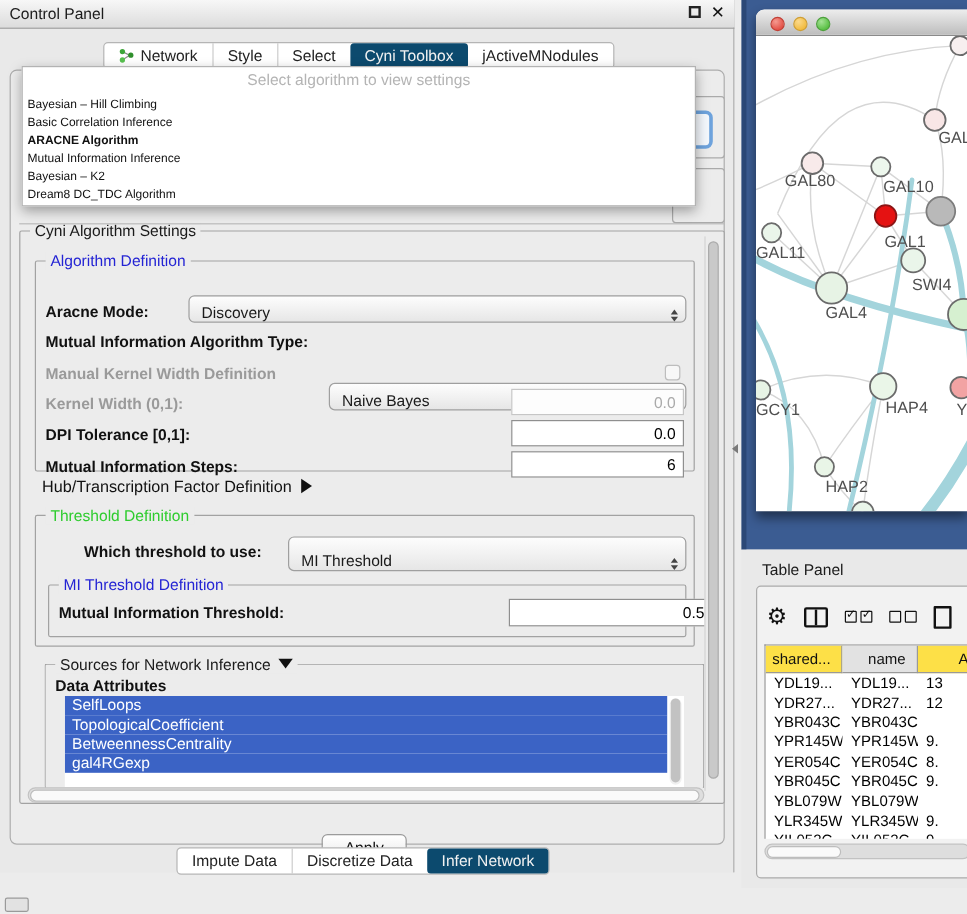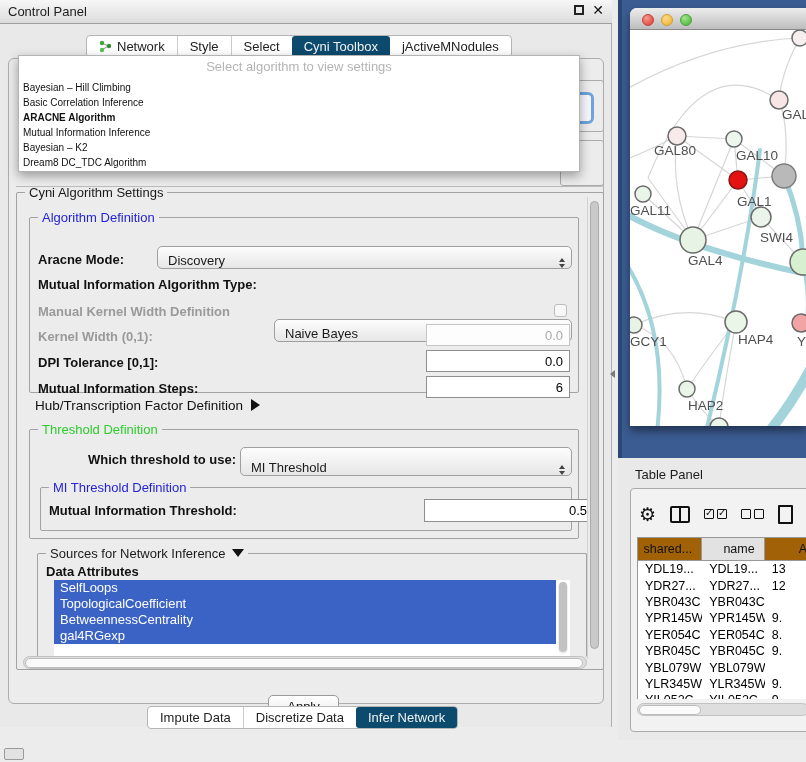--- a/index.html
+++ b/index.html
@@ -95,21 +95,21 @@
   .col-icon { width:20px; height:17px; border:2px solid #111; border-radius:2px; position:relative; }
   .col-icon:before { content:""; position:absolute; left:7px; top:0; width:2px; height:13px; background:#111; }
   .cb-pair { display:flex; gap:3px; }
   .cb-sm { width:10px; height:10px; border:1.5px solid #111; border-radius:1px; position:relative; }
   .cb-sm.checked:before { content:"✓"; position:absolute; left:0px; top:-3px; font-size:10px; font-weight:bold; color:#111; }
   .page-icon { width:15px; height:19px; border:2px solid #111; border-radius:1px; }
 
   #tp-table { left:6px; top:48px; width:180px; height:162px; overflow:hidden; border-top:1px solid #999; border-left:1px solid #999; background:#fff; }
   .th-row { display:flex; height:23px; }
   .th-cell { border-right:1px solid #999; border-bottom:1px solid #999; display:flex; align-items:center; justify-content:flex-end; padding-right:9px; font-size:12.5px; color:#111; }
-  .th-cell.blue { background:#a16207; }
+  .th-cell.blue { background:#fde047; }
   .th-cell.gray { background:#e2e2e2; }
   .td-row { display:flex; height:16.4px; }
   .td-cell { font-size:12.5px; color:#000; padding-left:7px; white-space:nowrap; overflow:hidden; display:flex; align-items:center; }
   #tp-hscroll { left:6px; top:214px; width:172px; height:13px; }
   #tp-hthumb { width:62px; }
 
   #bottom-grip { left:4px; top:748px; width:20px; height:12px; background:#e2e2e2; border:1px solid #9a9a9a; border-radius:2px; }
 </style>
 </head>
 <body>
@@ -214,21 +214,21 @@
         </div>
       </div>
 
       <div class="abs" style="left:18px; top:205px;">
         <span class="flabel" style="font-weight:normal; font-size:13.5px;">Hub/Transcription Factor Definition</span><span class="tri-right"></span>
       </div>
 
       <div class="abs groupbox" style="left:12px; top:236px; width:550px; height:110px;">
         <span class="gb-title green">Threshold Definition</span>
 
-        <div class="abs flabel" style="left:58px; top:22px;">Which threshold to use:</div>
+        <div class="abs flabel" style="left:40px; top:22px;">Which threshold to use:</div>
         <div class="abs combo" style="left:210px; top:17px; width:332px; height:29px;">
           <span>MI Threshold</span>
           <span class="arrows">
               <i class="up"></i>
               <i class="dn"></i>
             </span>
         </div>
 
         <div class="abs groupbox" style="left:10px; top:57px; width:532px; height:44px;">
           <span class="gb-title blue">MI Threshold Definition</span>

